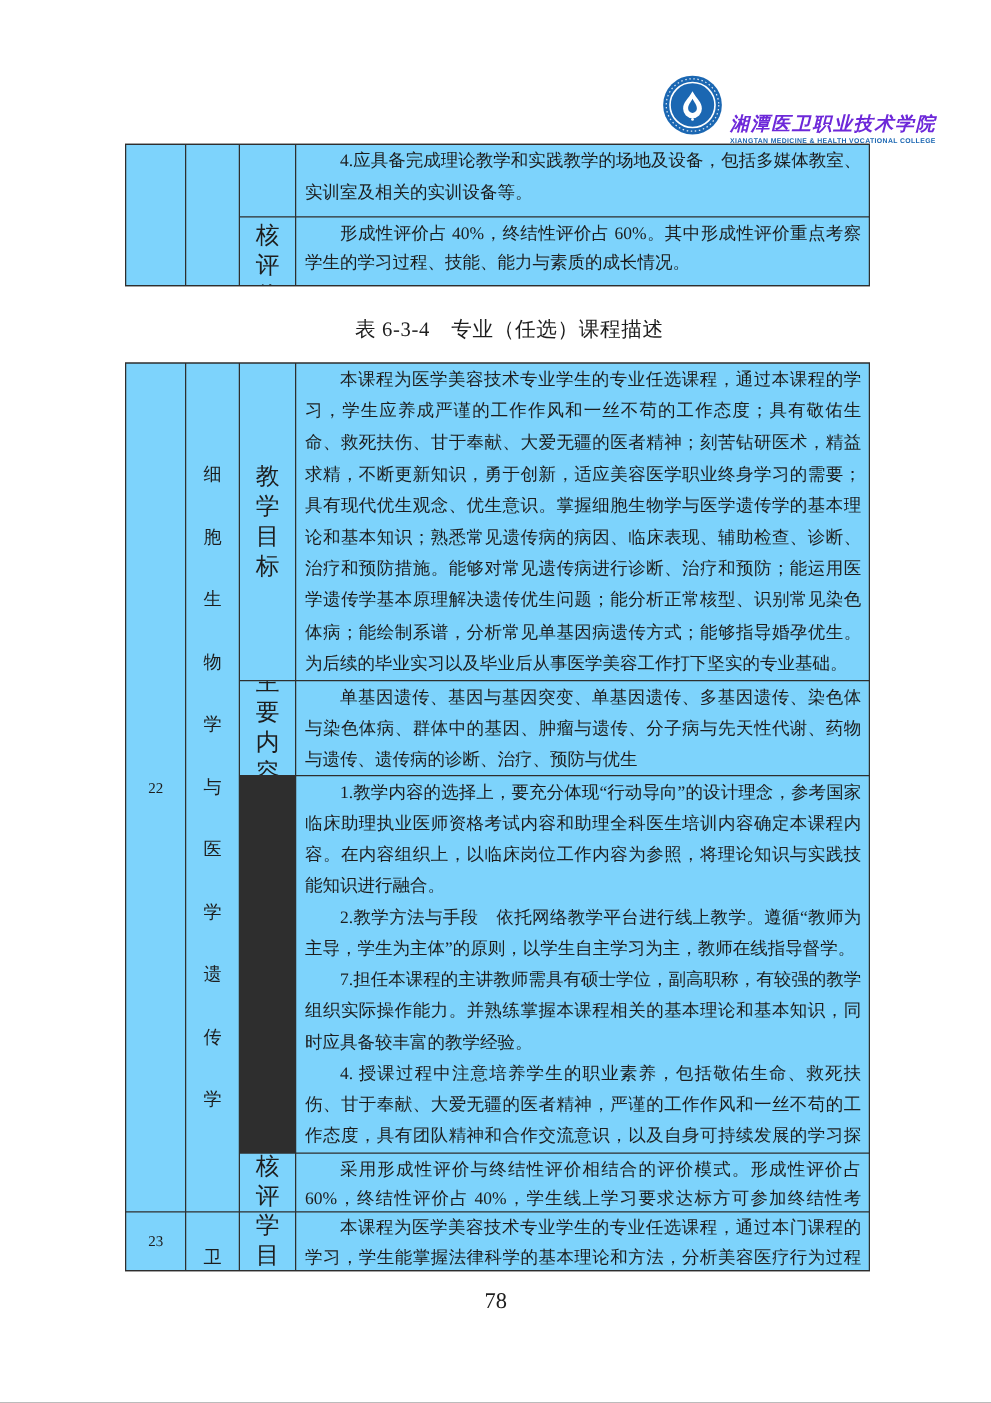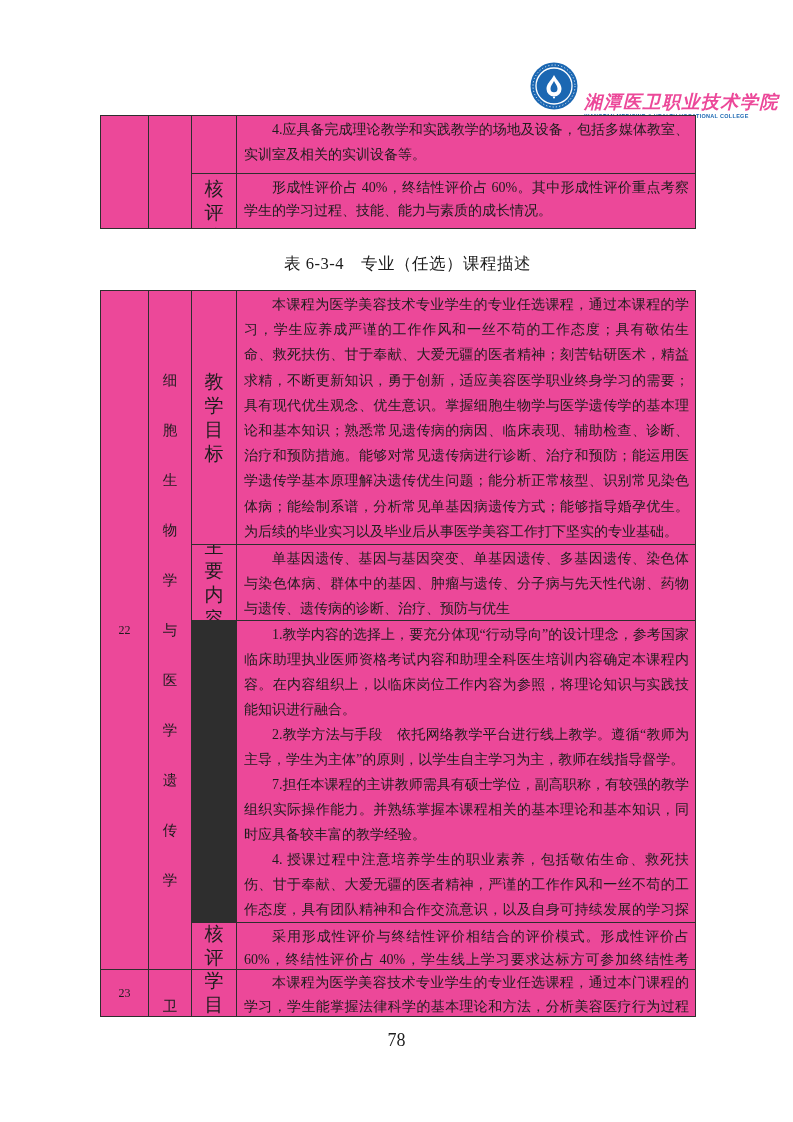--- a/index.html
+++ b/index.html
@@ -4,29 +4,29 @@
 <style>
   html,body{margin:0;padding:0;background:#888;}
   .page{
     position:relative;width:793px;height:1122px;background:#fff;margin:0 auto;
     font-family:"Liberation Serif","DejaVu Serif",serif;color:#1d1d1d;overflow:hidden;
   }
   
   .logo{position:absolute;top:52px;left:530px;display:flex;align-items:center;gap:6px;}
   .emblem{width:48px;height:48px;flex:0 0 auto;}
   .logo-text{display:flex;flex-direction:column;line-height:1;}
-  .logo-cn{font-size:18px;font-weight:bold;font-style:italic;color:#ec4899;letter-spacing:1.5px;white-space:nowrap;margin-top:41px;}
+  .logo-cn{font-size:15px;font-weight:bold;font-style:italic;color:#6d28d9;letter-spacing:1.5px;white-space:nowrap;margin-top:41px;}
   .logo-en{font-size:5.5px;color:#1b67b2;letter-spacing:.3px;margin-top:3px;white-space:nowrap;font-family:"Liberation Sans",sans-serif;font-weight:bold;}
   
   .tbl{
     position:absolute;left:100px;width:596px;box-sizing:border-box;
     display:grid;grid-template-columns:47px 42px 44px 1fr;
     gap:1px;background:#2e2e2e;border:1.5px solid #2e2e2e;
   }
-  .cell{background:#ec4899;box-sizing:border-box;overflow:hidden;}
+  .cell{background:#7dd3fc;box-sizing:border-box;overflow:hidden;}
   .top-tbl{top:115px;grid-template-rows:57px 54px;}
   .main-tbl{top:290px;grid-template-rows:253px 75px 301px 46px 46px;}
   .span2{grid-row:1/span 2;}
   .span4{grid-row:1/span 4;}
   .c1{grid-column:1;} .c2{grid-column:2;} .c3{grid-column:3;} .c4{grid-column:4;}
   .r1{grid-row:1;} .r2{grid-row:2;} .r3{grid-row:3;} .r4{grid-row:4;} .r5{grid-row:5;}
   
   .num-cell{display:flex;align-items:center;justify-content:center;font-size:12px;}
   .label-cell{display:flex;align-items:center;justify-content:center;text-align:center;
     font-size:19px;line-height:24px;padding:0 8px;}

